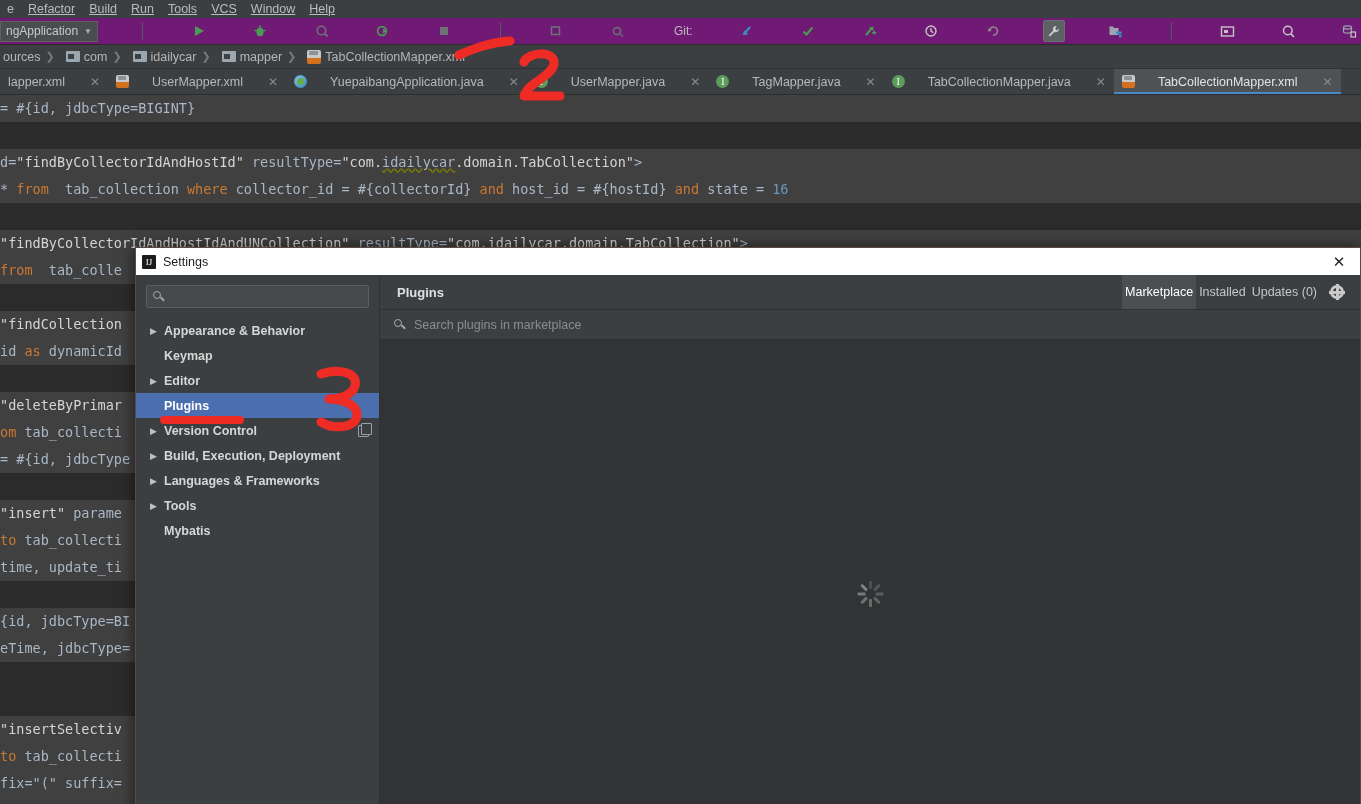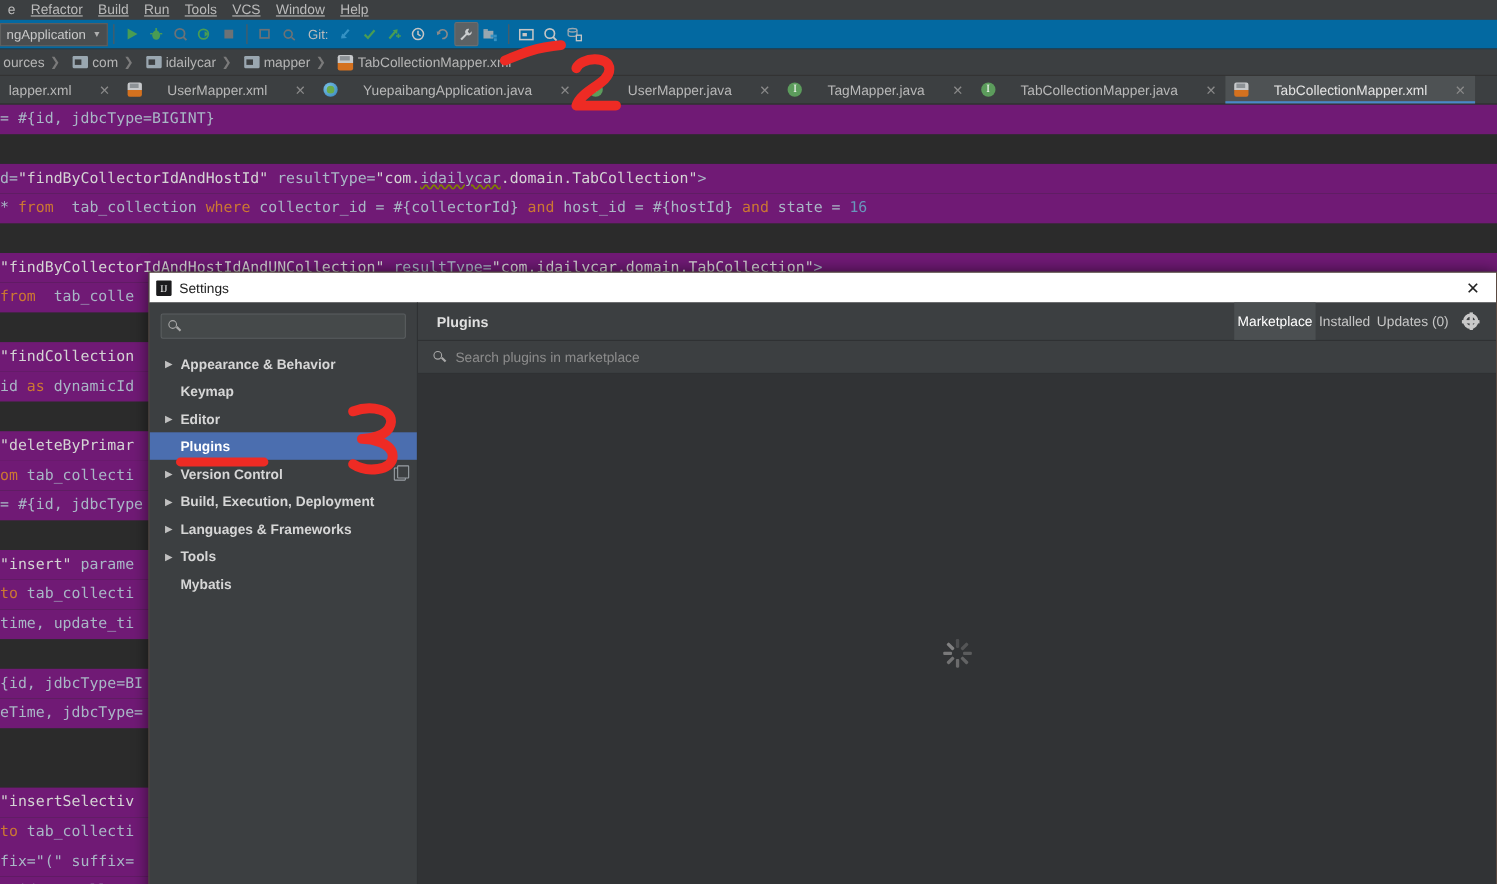--- a/index.html
+++ b/index.html
@@ -19,23 +19,24 @@
     font-size: 12.5px; color: #bbbbbb;
   }
   .menubar .mitem {
     padding: 0 7px; line-height: 18px; white-space: nowrap;
   }
   .menubar .mitem .u { text-decoration: underline; }
 
   
   .toolbar {
     position: absolute; top: 18px; left: 0; width: 1361px; height: 27px;
-    background: #0369a1;
+    background: #701a75;
     display: flex; align-items: center;
     border-bottom: 1px solid #2b2b2b;
+    justify-content: space-between;
   }
   .runconfig {
     height: 21px; margin-left: 0px;
     background: #4a4d4f; border: 1px solid #5e6060;
     display: flex; align-items: center; padding: 0 5px;
     color: #c8c8c8; font-size: 12px; white-space: nowrap;
   }
   .runconfig .caret { margin-left: 6px; font-size: 8px; color: #b0b0b0; }
   .tbsep { width: 1px; height: 18px; background: #565a5c; margin: 0 5px; }
   .tbtn {
@@ -111,21 +112,21 @@
   }
 
   
   .editor {
     position: absolute; top: 95px; left: 0; width: 1361px; height: 709px;
     background: #2b2b2b; overflow: hidden;
     font-family: "DejaVu Sans Mono", monospace; font-size: 13.5px;
     line-height: 27px; white-space: pre;
   }
   .codeline { height: 27px; padding-left: 0px; color: #a9b7c6; position: relative; }
-  .codeline.hl { background: #701a75; }
+  .codeline.hl { background: #404040; }
   .k-kw { color: #cc7832; }
   .k-num { color: #6897bb; }
   .k-txt { color: #a9b7c6; }
   .k-wht { color: #d4d4d4; }
   .k-err { text-decoration: underline wavy #808000; }
 
   
   .dialog {
     position: absolute; left: 135px; top: 247px;
     width: 1226px; height: 659px;

